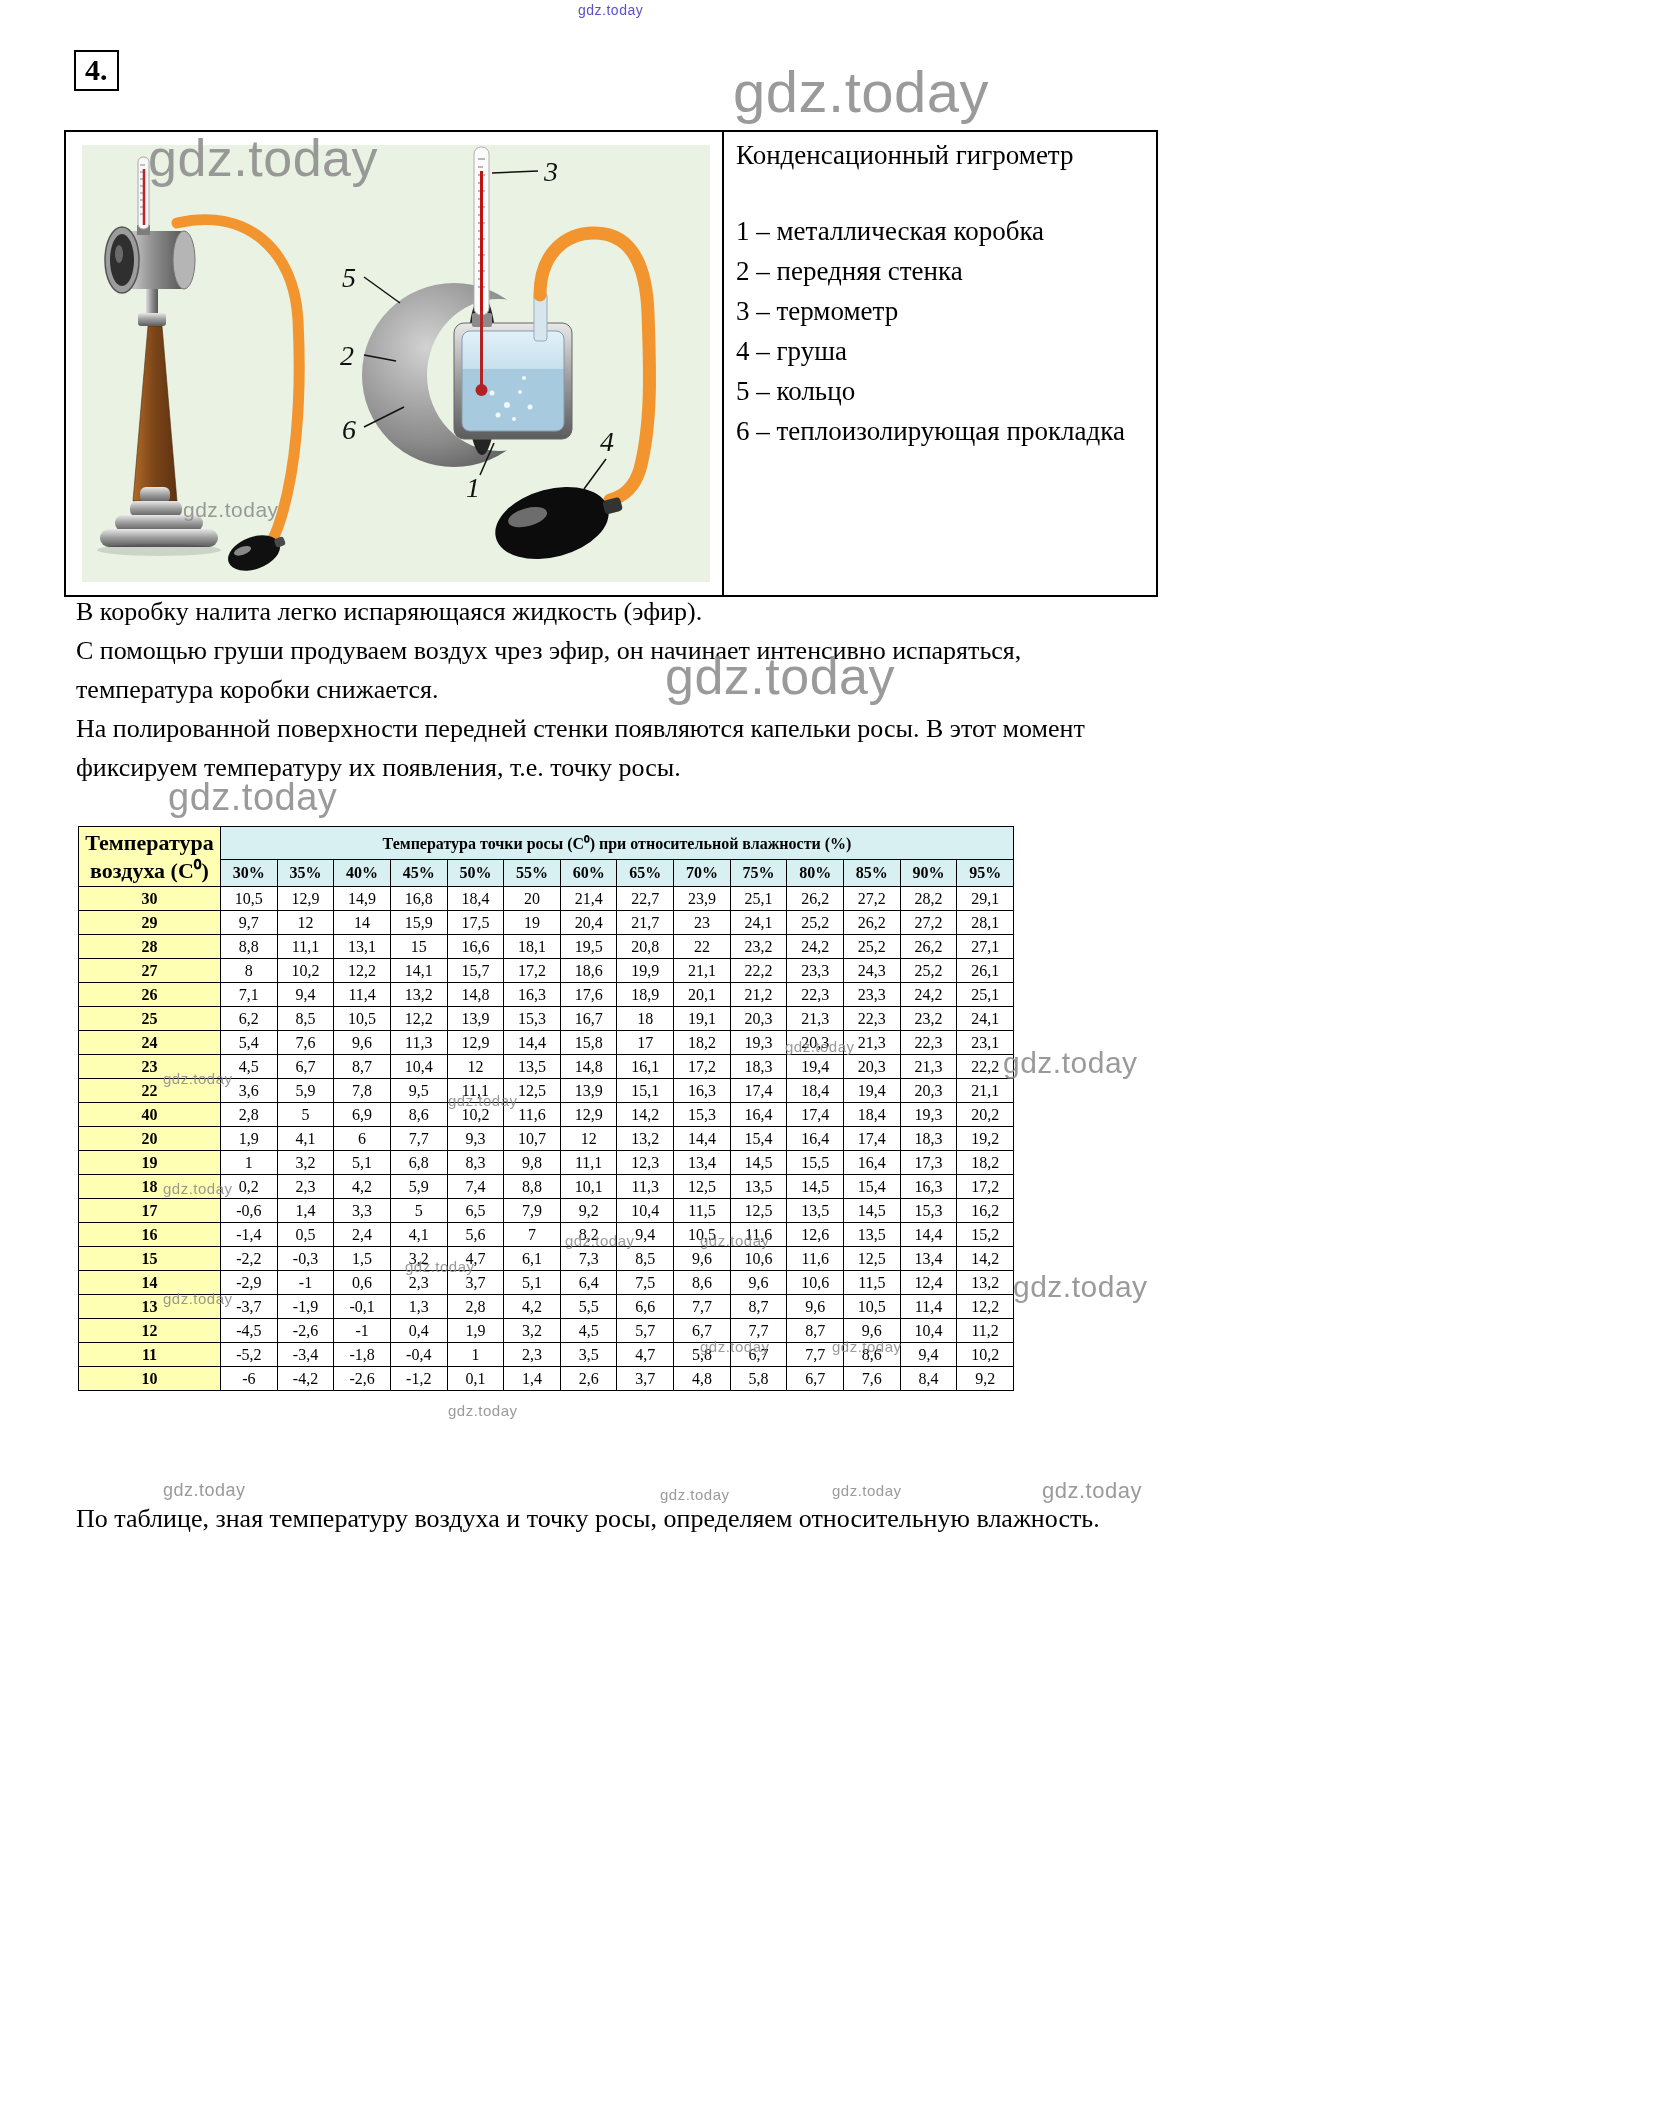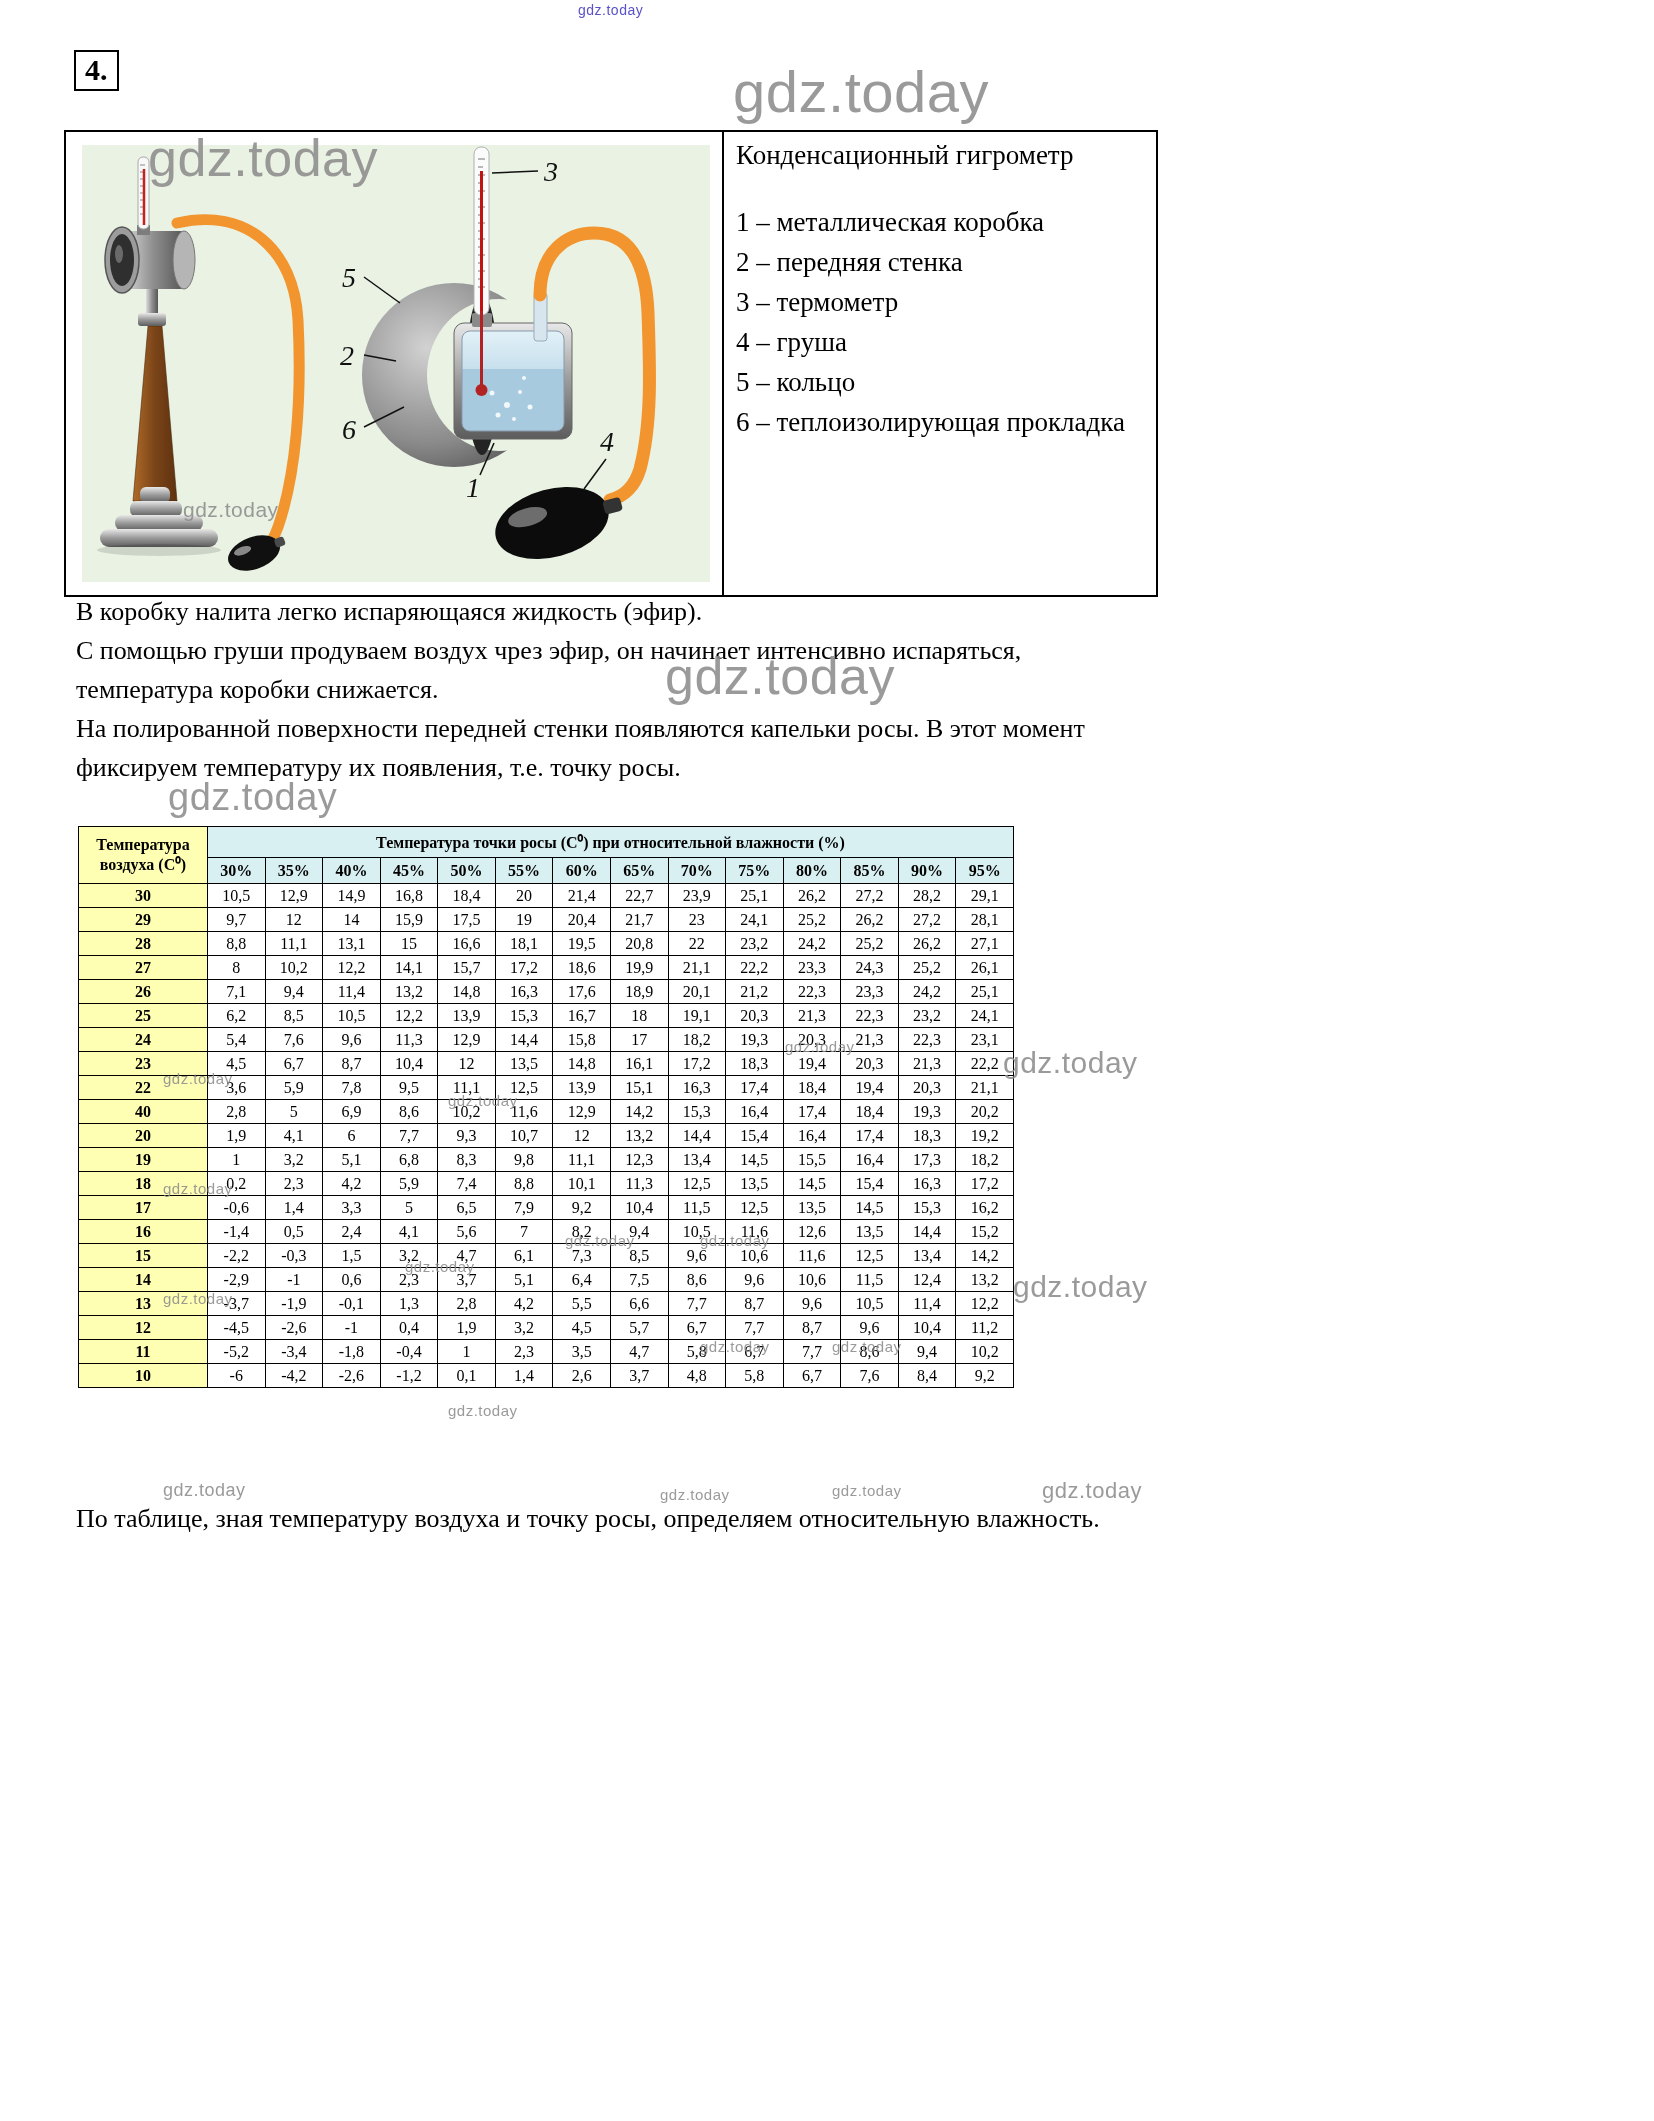--- a/index.html
+++ b/index.html
@@ -28,39 +28,39 @@
     position:absolute; left:64px; top:130px; width:1094px; height:467px;
     border:2px solid #000; display:flex; background:#fff; z-index:1;
   }
   .figure-image-wrap { width:656px; padding:13px 12px 14px 16px; }
   .figure-svg { display:block; width:628px; height:437px; }
   .fig-bg { fill:var(--figure-bg,#e9f2e3); }
   .tube { stroke:var(--tube-orange,#f2952e); fill:none; stroke-linecap:round; }
   .leader { stroke:#111; stroke-width:1.5; }
   .callout { font:italic 28px "Liberation Serif", serif; fill:#111; }
   .figure-panel { flex:1; border-left:2px solid #000; padding:8px 8px 0 12px; }
-  .figure-title { font-size:27px; margin-bottom:31px; }
+  .figure-title { font-size:27px; margin-bottom:40px; }
   .part-item { font-size:27px; line-height:40px; }
 
   
   .paragraphs { position:absolute; left:76px; top:592px; width:1088px; z-index:2; }
   .paragraphs p { font-size:26px; line-height:39px; }
 
   
   .dew-table {
     position:absolute; left:78px; top:826px; width:936px; z-index:2;
     border-collapse:collapse; table-layout:fixed; background:#fff;
   }
   .dew-table th, .dew-table td {
     border:1px solid #000; text-align:center; vertical-align:middle;
     padding:2px 0; font-family:"Liberation Serif", serif;
   }
   .corner {
-    width:129px; background:var(--table-yellow,#ffffb3);
-    font-weight:700; font-size:16px; line-height:1.25; padding:2px 6px;
+    width:142px; background:var(--table-yellow,#ffffb3);
+    font-weight:700; font-size:22px; line-height:1.25; padding:2px 6px;
   }
   .span-head { background:var(--table-cyan,#d8f0f2); font-weight:700; font-size:16px; height:31px; }
   .pct { background:var(--table-cyan,#d8f0f2); font-weight:700; font-size:16px; height:26px; }
   .temp-cell { background:var(--table-yellow,#ffffb3); font-weight:700; font-size:16px; height:24px; }
   .dew-table td { font-size:16px; height:24px; }
 
   
   .footer-text { position:absolute; left:76px; top:1498px; width:1110px; font-size:26px; line-height:41px; z-index:2; }
 </style>
 </head>

